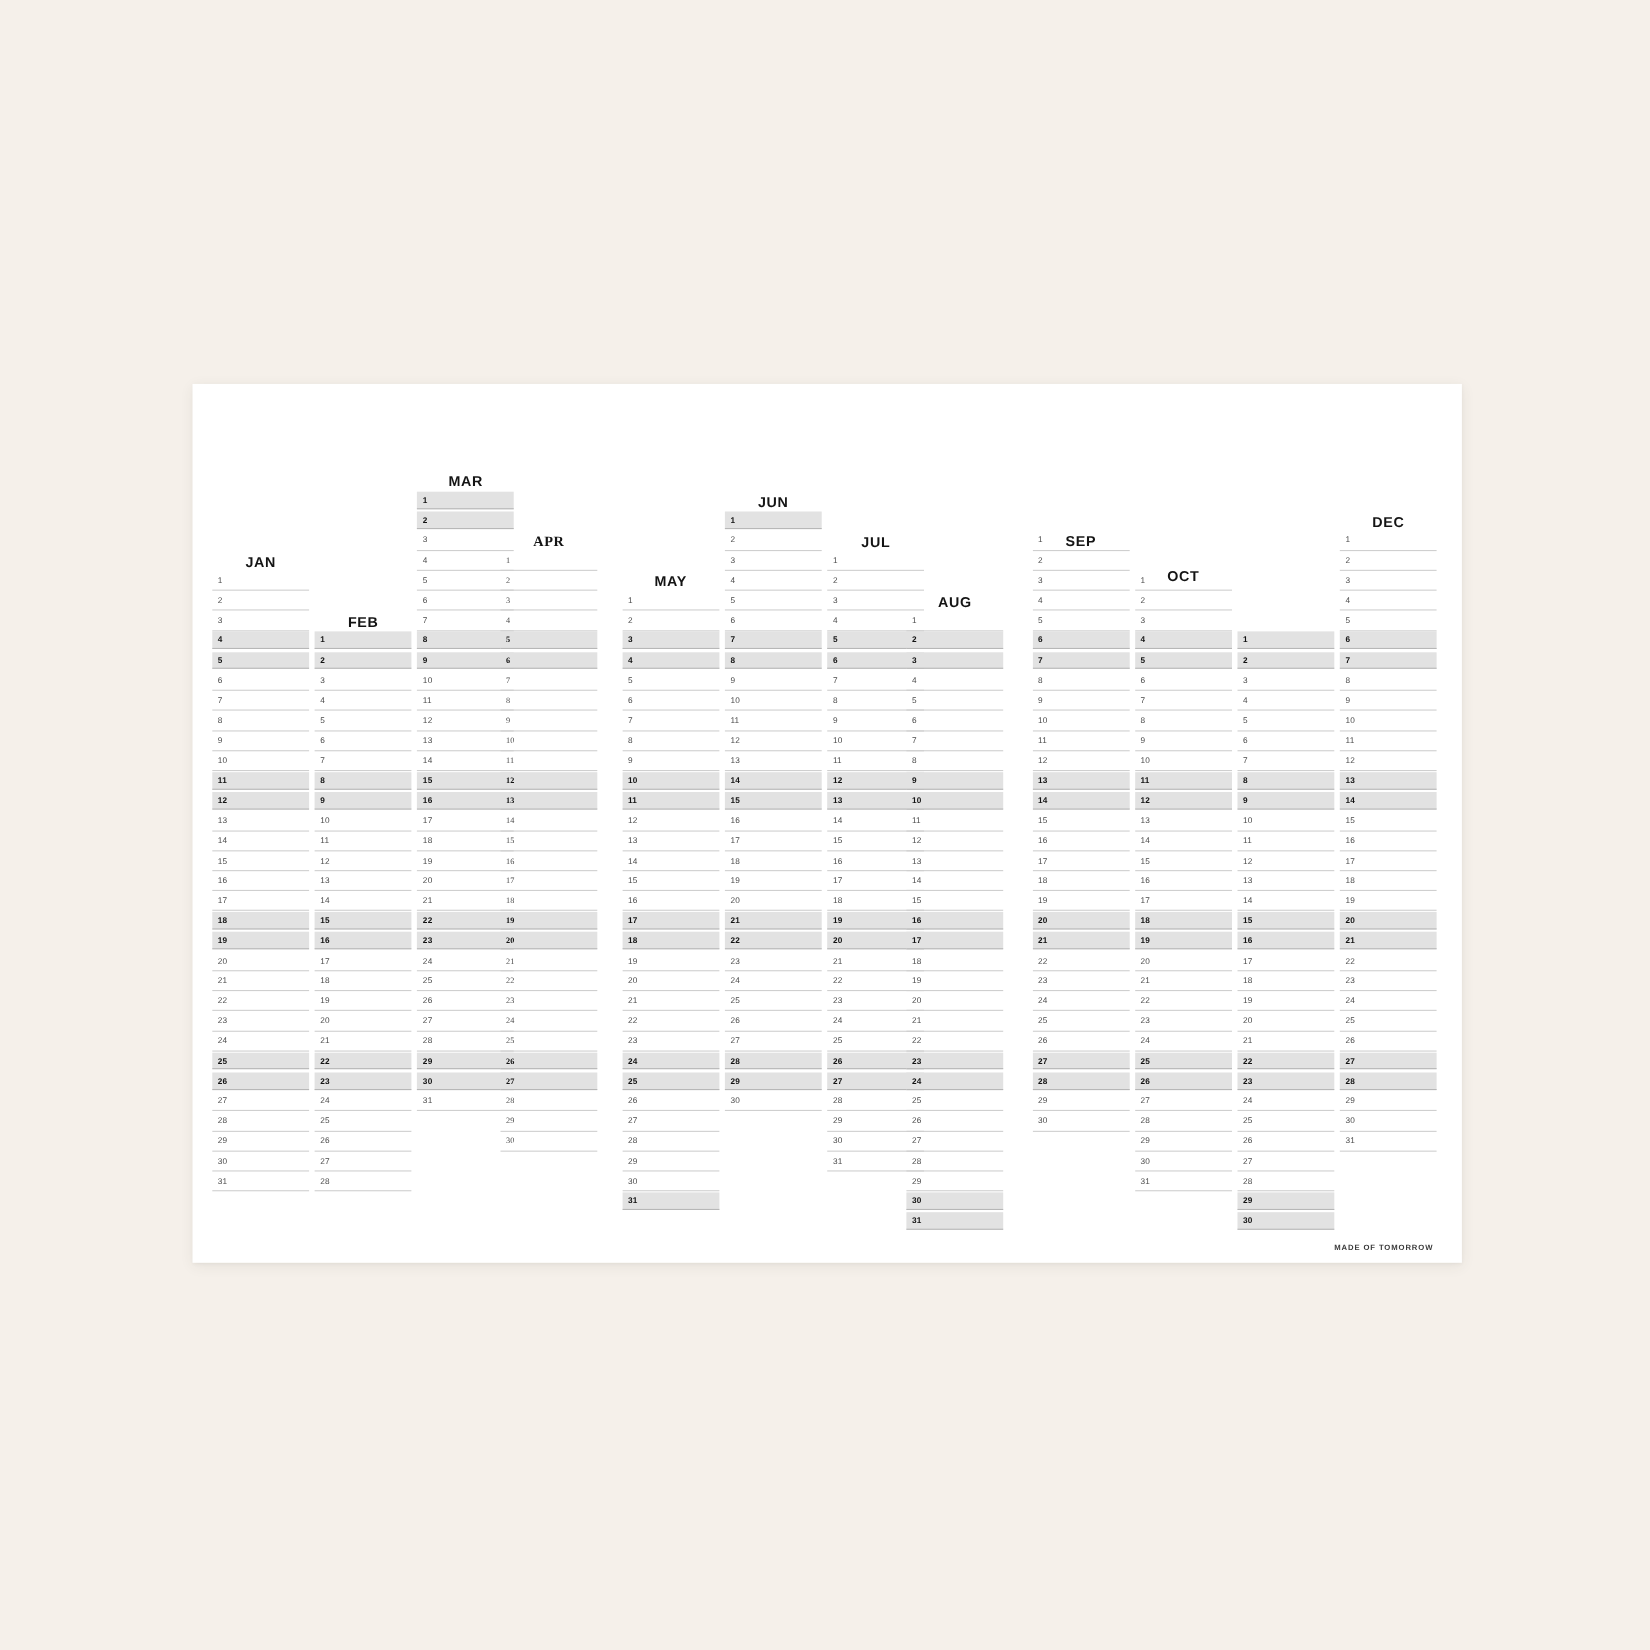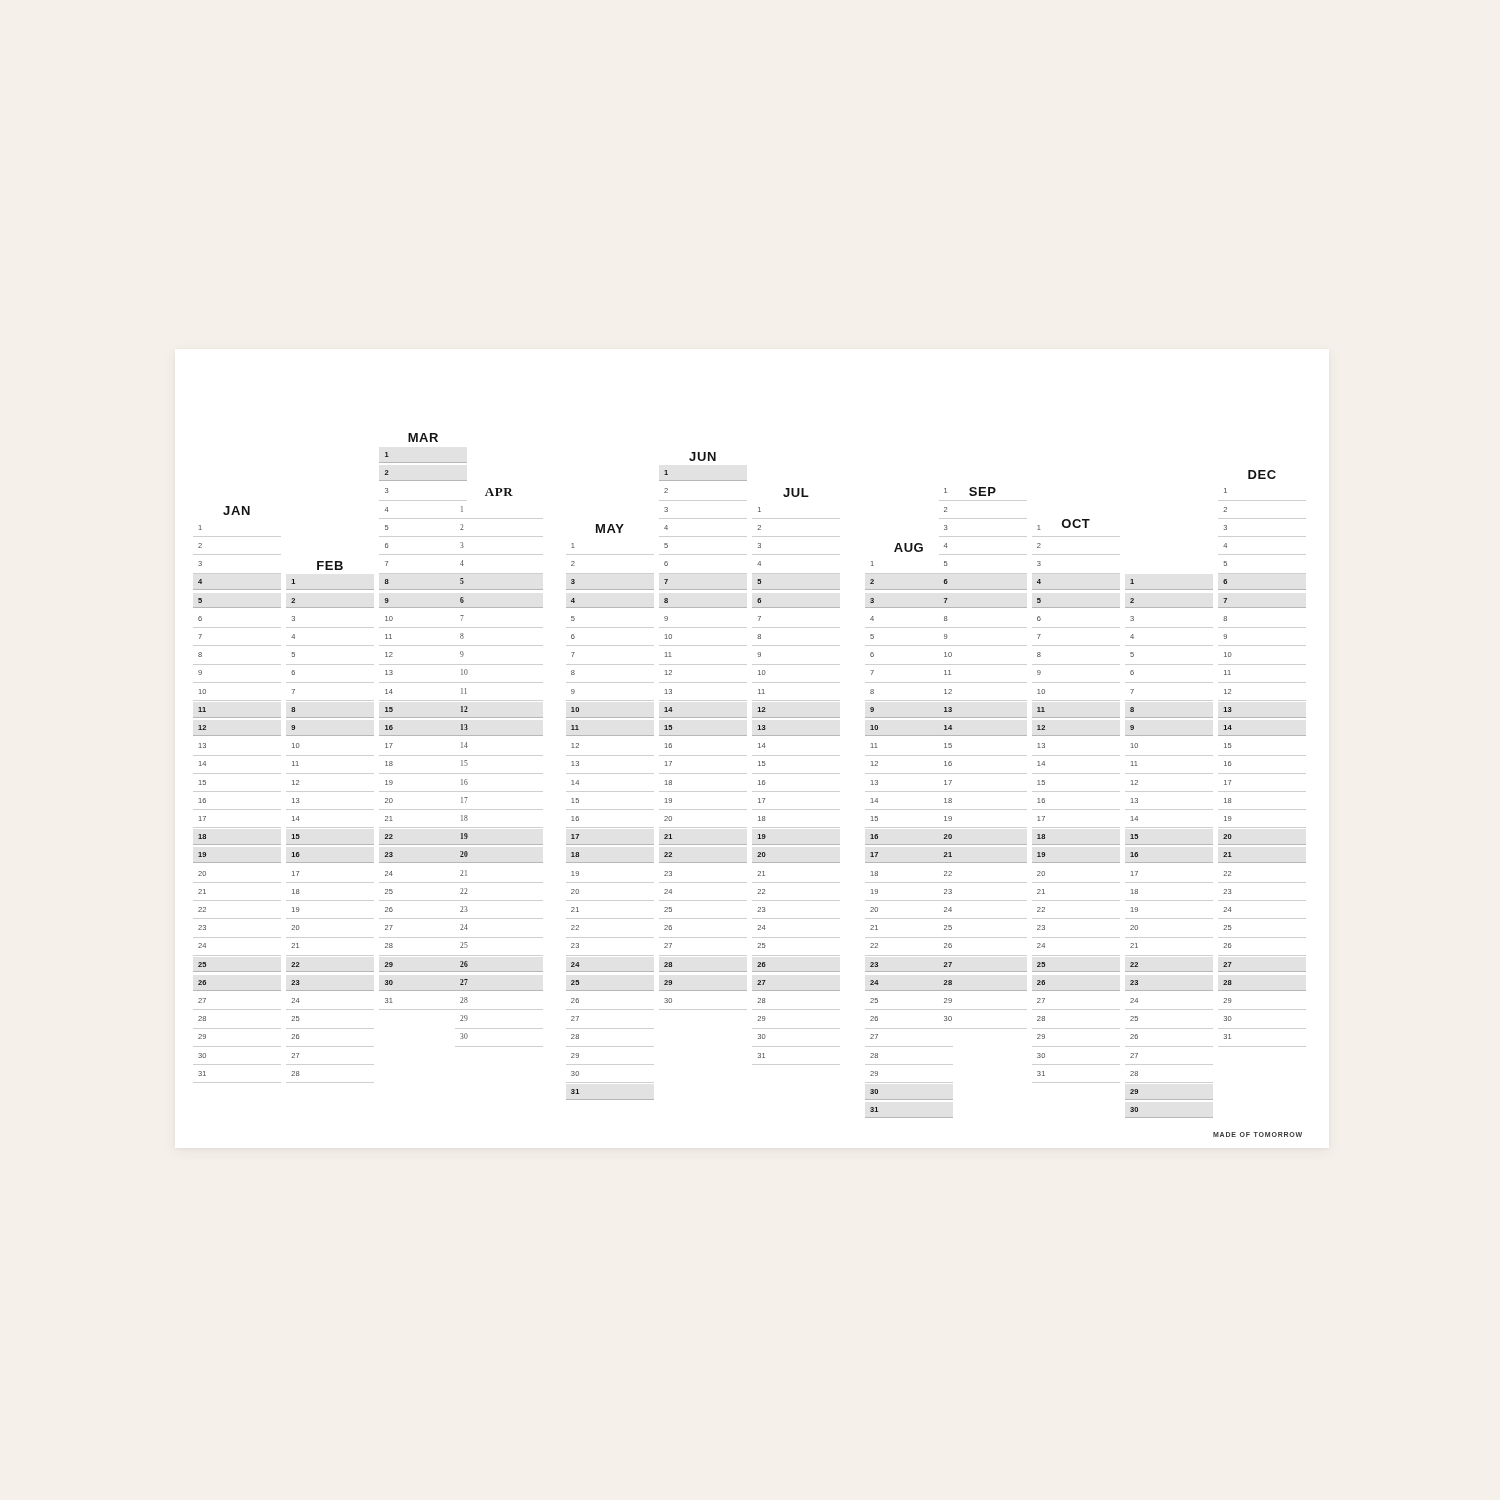--- a/index.html
+++ b/index.html
@@ -697,21 +697,21 @@
         <div class="cell wd" style="top: 662.2px;">
           <span class="num">29</span>
         </div>
         <div class="cell wd" style="top: 680.4px;">
           <span class="num">30</span>
         </div>
         <div class="cell wd" style="top: 698.6px;">
           <span class="num">31</span>
         </div>
       </div>
-      <div class="month" style="left: 690px; width: 88px;">
+      <div class="month" style="left: 649px; width: 88px;">
         <div class="month-header" style="top: 189px;">AUG</div>
         <div class="cell wd" style="top: 207.2px;">
           <span class="num">1</span>
         </div>
         <div class="cell we" style="top: 225.4px;">
           <span class="num">2</span>
         </div>
         <div class="cell we" style="top: 243.6px;">
           <span class="num">3</span>
         </div>

